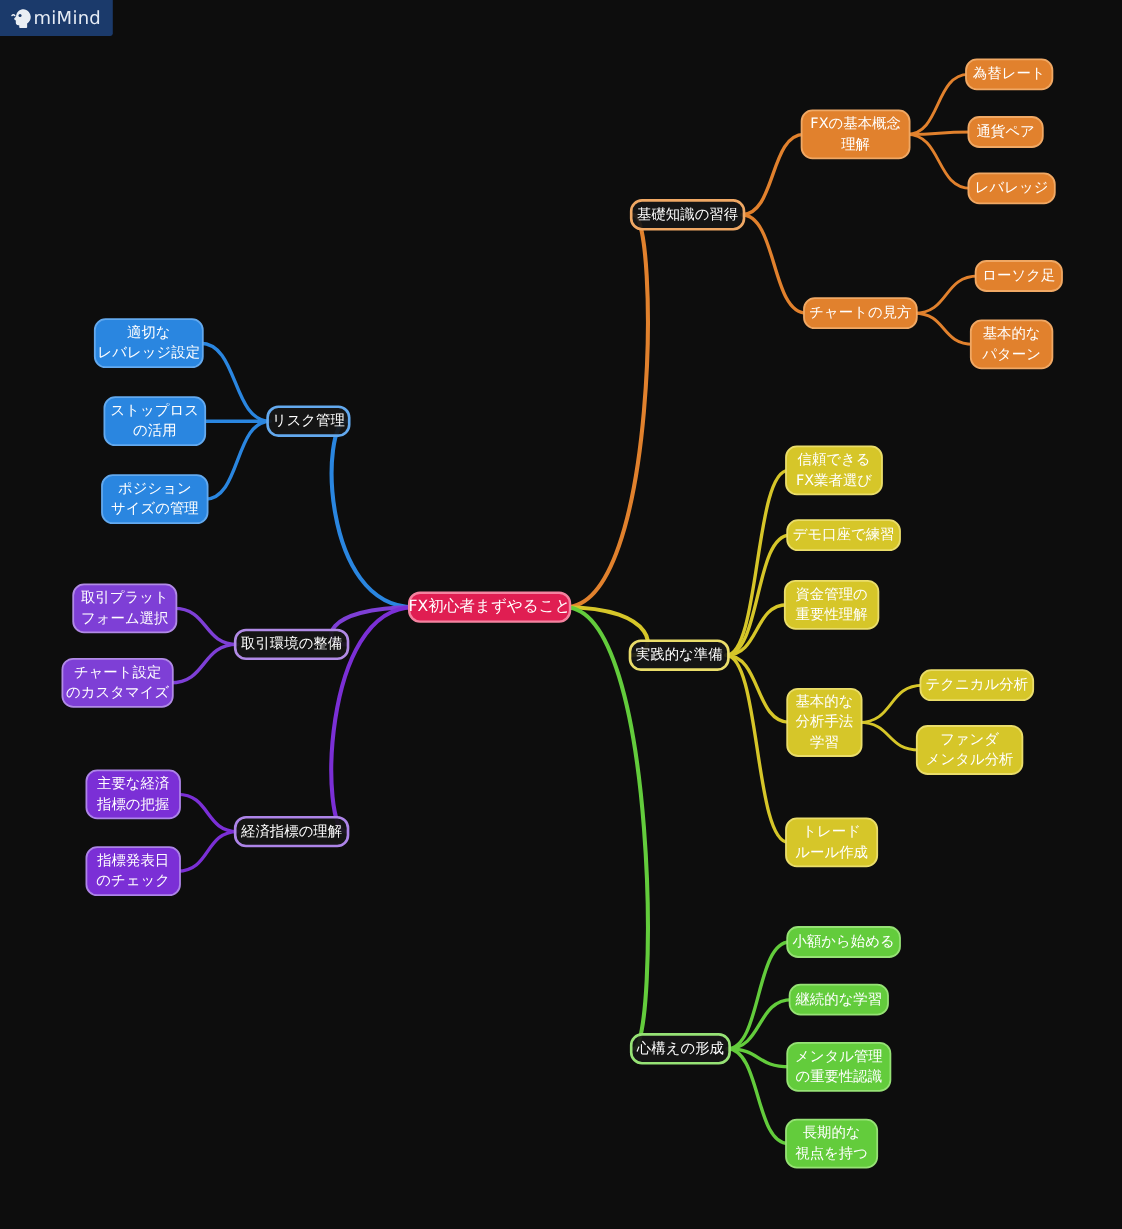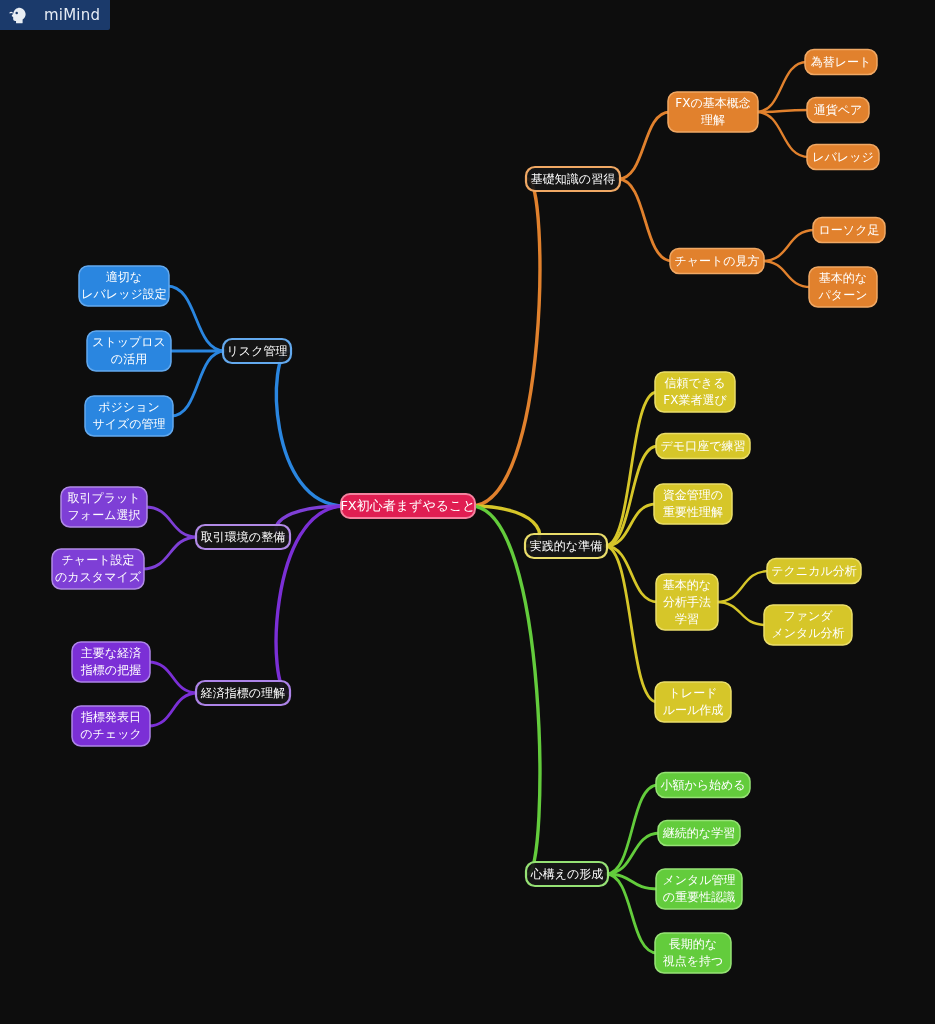--- a/index.html
+++ b/index.html
@@ -19,21 +19,21 @@
     position: absolute;
     inset: 0;
     background: #0d0d0d;
   }
   #titlebar {
     position: absolute;
     left: 0; top: 0;
     height: 30px;
     display: flex;
     align-items: center;
-    gap: 18px;
+    gap: 2px;
     padding: 0 10px 0 8px;
     background: #1b3a6b;
     z-index: 50;
     border-bottom-right-radius: 2px;
   }
   #titlebar .app-icon {
     width: 18px; height: 18px;
     display: block;
   }
   #titlebar .app-title {

